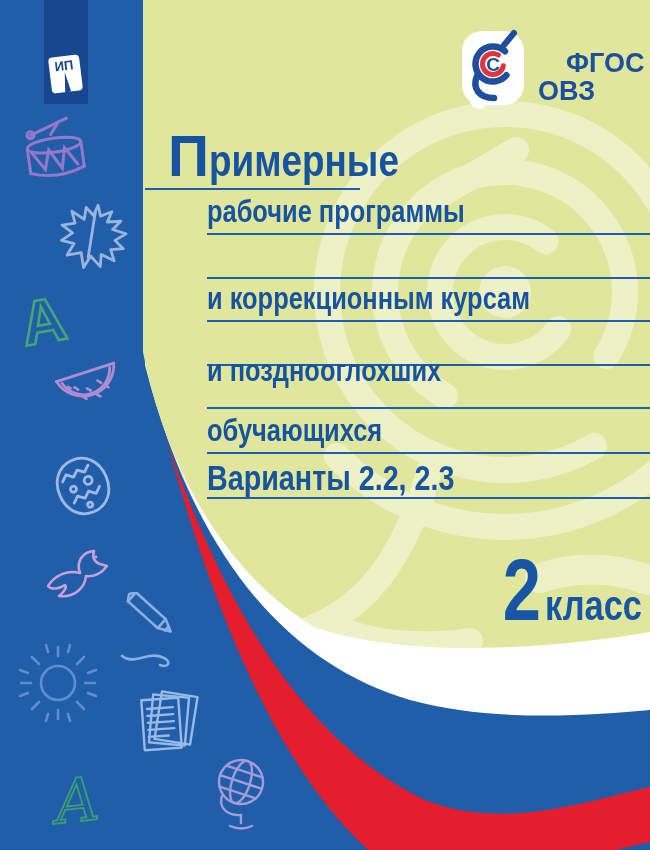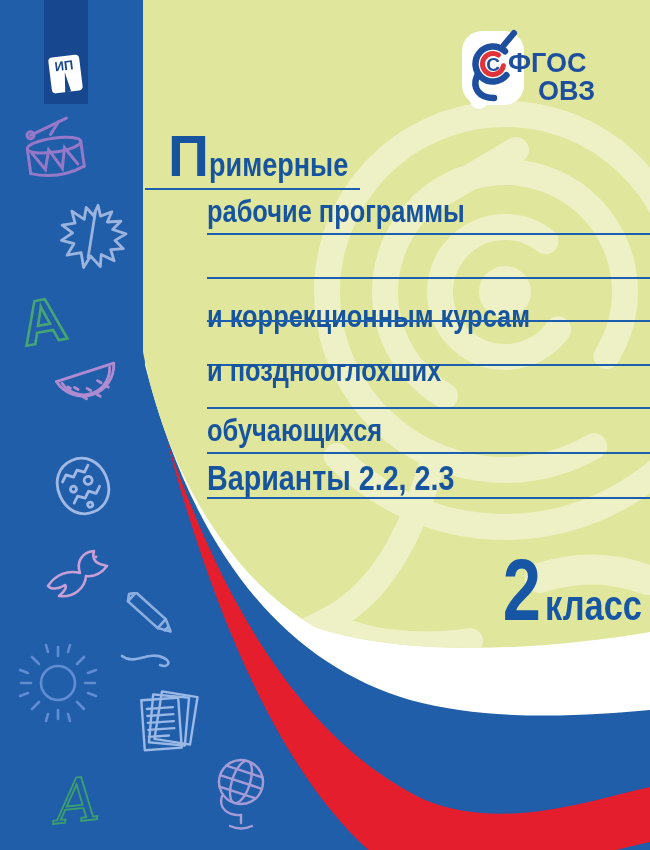--- a/index.html
+++ b/index.html
@@ -9,21 +9,21 @@
   .bg-svg{position:absolute;left:0;top:0;}
   .abs{position:absolute;}
   .cond{display:inline-block;transform:scaleX(0.82);transform-origin:0 0;white-space:nowrap;}
   .title-line{position:absolute;left:207px;color:#17549f;font-weight:bold;
               font-size:31px;line-height:33px;white-space:nowrap;}
   .rule{position:absolute;height:2px;background:#1c5fae;}
   .ribbon{position:absolute;left:44px;top:0;width:44px;height:104px;background:#17478f;}
   .fgos-text{position:absolute;color:#1d4f9e;font-weight:bold;font-size:27px;line-height:27px;}
   .line1{position:absolute;left:168px;top:128px;display:flex;align-items:baseline;color:#17549f;font-weight:bold;}
   .line1 .cap{font-size:57px;line-height:57px;}
-  .line1 .rest{font-size:33px;line-height:33px;}
+  .line1 .rest{font-size:45px;line-height:33px;}
   .variants{position:absolute;left:207px;top:463px;font-size:35px;line-height:29px;color:#17549f;font-weight:bold;}
   .grade{position:absolute;left:492px;top:546px;display:flex;align-items:baseline;color:#1656a4;font-weight:bold;}
   .grade .num{font-size:88px;line-height:88px;display:inline-block;transform:scaleX(0.78);transform-origin:100% 100%;}
   .grade .lbl{font-size:42px;line-height:31px;margin-left:4px;}
 </style>
 </head>
 <body>
 
 <div class="cover">
 
@@ -62,35 +62,35 @@
 
   <svg class="abs" style="left:459px;top:28px;" width="70" height="86" viewBox="0 0 70 86">
     <rect x="3" y="3" width="62" height="74" rx="20" fill="#ffffff"></rect>
     <circle cx="20" cy="72" r="9" fill="#ffffff"></circle>
     <circle cx="34" cy="36" r="17.5" fill="none" stroke="#1d4f9e" stroke-width="6.5" stroke-linecap="round" stroke-dasharray="83 27" transform="rotate(40 34 36)"></circle>
     <circle cx="34" cy="36" r="10.5" fill="none" stroke="#e0333a" stroke-width="5" stroke-linecap="round" stroke-dasharray="53 13" transform="rotate(10 34 36)"></circle>
     <path d="M18,48 C13,60 20,70 35,70" fill="none" stroke="#1d4f9e" stroke-width="6.5" stroke-linecap="round"></path>
     <path d="M45,17 L55,5" stroke="#1d4f9e" stroke-width="6" stroke-linecap="round"></path>
     <text x="34" y="43" text-anchor="middle" font-size="19" font-weight="bold" fill="#1d4f9e">С</text>
   </svg>
-  <div class="fgos-text" style="left:508px;top:50px;">ФГОС</div>
+  <div class="fgos-text" style="left:566px;top:50px;">ФГОС</div>
   <div class="fgos-text" style="left:538px;top:78px;">ОВЗ</div>
 
   <div class="line1">
     <span class="cap">П</span>
       <span class="rest"><span class="cond">римерные</span></span>
   </div>
   <div class="rule" style="left:145px;top:188px;width:215px;"></div>
 
   <div class="title-line" style="top:195px;"><span class="cond">рабочие программы</span></div>
   <div class="rule" style="left:207px;top:233px;width:443px;"></div>
 
   <div class="rule" style="left:207px;top:277px;width:443px;"></div>
 
-  <div class="title-line" style="top:300px;"><span class="cond">и коррекционным курсам</span></div>
+  <div class="title-line" style="top:282px;"><span class="cond">и коррекционным курсам</span></div>
   <div class="rule" style="left:207px;top:320px;width:443px;"></div>
 
   <div class="rule" style="left:207px;top:364px;width:443px;"></div>
 
   <div class="title-line" style="top:354px;"><span class="cond">и позднооглохших</span></div>
   <div class="rule" style="left:207px;top:407px;width:443px;"></div>
 
   <div class="title-line" style="top:414px;"><span class="cond">обучающихся</span></div>
   <div class="rule" style="left:207px;top:452px;width:443px;"></div>
 

